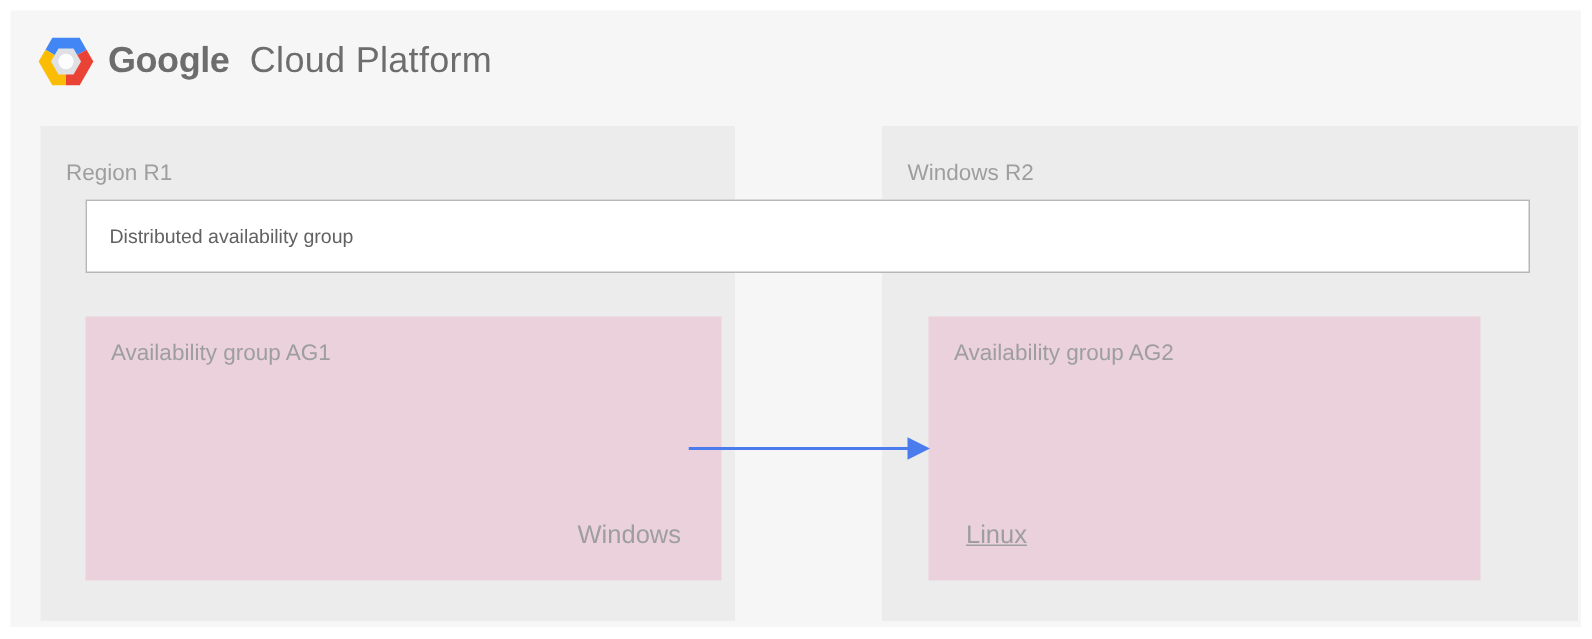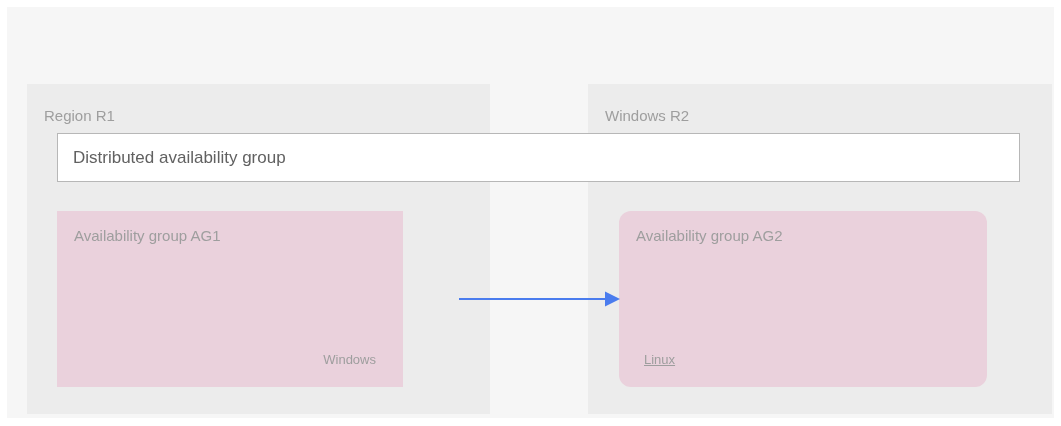--- a/index.html
+++ b/index.html
@@ -60,61 +60,76 @@
   .dist-box {
     position: absolute;
     left: 50px; top: 126px;
     width: 963px; height: 49px;
     background: #ffffff;
     border: 1px solid var(--color-box-border, #b7b7b7);
     display: flex;
     align-items: center;
     padding-left: 15px;
   }
-  .dist-label { font-size: 17px; color: var(--color-dist-label, #616161); }
+  .dist-label { font-size: 13px; color: var(--color-dist-label, #616161); }
 
   
   .ag {
     position: absolute;
     top: 204px;
     height: 176px;
     background: var(--color-group, #ead1dc);
   }
-  .ag1 { left: 50px;  width: 346px; }
-  .ag2 { left: 612px; width: 368px; border-radius: 12px; }
+  .ag1 { left: 50px;  width: 424px; }
+  .ag2 { left: 612px; width: 368px; }
   .ag-label {
     position: absolute;
     left: 17px; top: 16px;
     font-size: 15px;
     color: var(--color-label, #9e9e9e);
   }
   .os-label {
     position: absolute;
     bottom: 20px;
-    font-size: 13px;
+    font-size: 17px;
     color: var(--color-label, #9e9e9e);
   }
   .os-right { right: 27px; }
   .os-left  { left: 25px; text-decoration: underline; }
 
   
   .arrow-svg {
     position: absolute;
     left: 452px; top: 282px;
     width: 161px; height: 20px;
   }
   .arrow-svg line    { stroke: var(--color-arrow, #4a7cee); stroke-width: 2; }
   .arrow-svg polygon { fill:   var(--color-arrow, #4a7cee); }
 </style>
 </head>
 <body>
 
 <div class="canvas">
   <div class="panel">
 
+    <header class="gcp-header">
+      <span class="logo-hex">
+        <svg viewBox="0 0 100 100" aria-hidden="true">
+          <path class="hex-blue" d="M14,29.25 L26,8.5 L74,8.5 L86,29.25 L50,50 Z"></path>
+          <path class="hex-red" d="M86,29.25 L98,50 L74,91.5 L50,91.5 L50,50 Z"></path>
+          <path class="hex-yellow" d="M14,29.25 L50,50 L50,91.5 L26,91.5 L2,50 Z"></path>
+          <path class="hex-inner" d="M23.6,50 L36.8,27.2 L63.2,27.2 L76.4,50 L63.2,72.8 L36.8,72.8 Z"></path>
+          <circle class="hex-core" cx="50" cy="50" r="13.5"></circle>
+        </svg>
+      </span>
+      <span class="logo-text">
+        <span class="logo-brand">Google</span>
+        <span class="logo-product">Cloud Platform</span>
+      </span>
+    </header>
 
     <div class="region region-r1">
       <div class="region-label">Region R1</div>
     </div>
 
     <div class="region region-r2">
       <div class="region-label">Windows R2</div>
     </div>
 
     <div class="dist-box">

